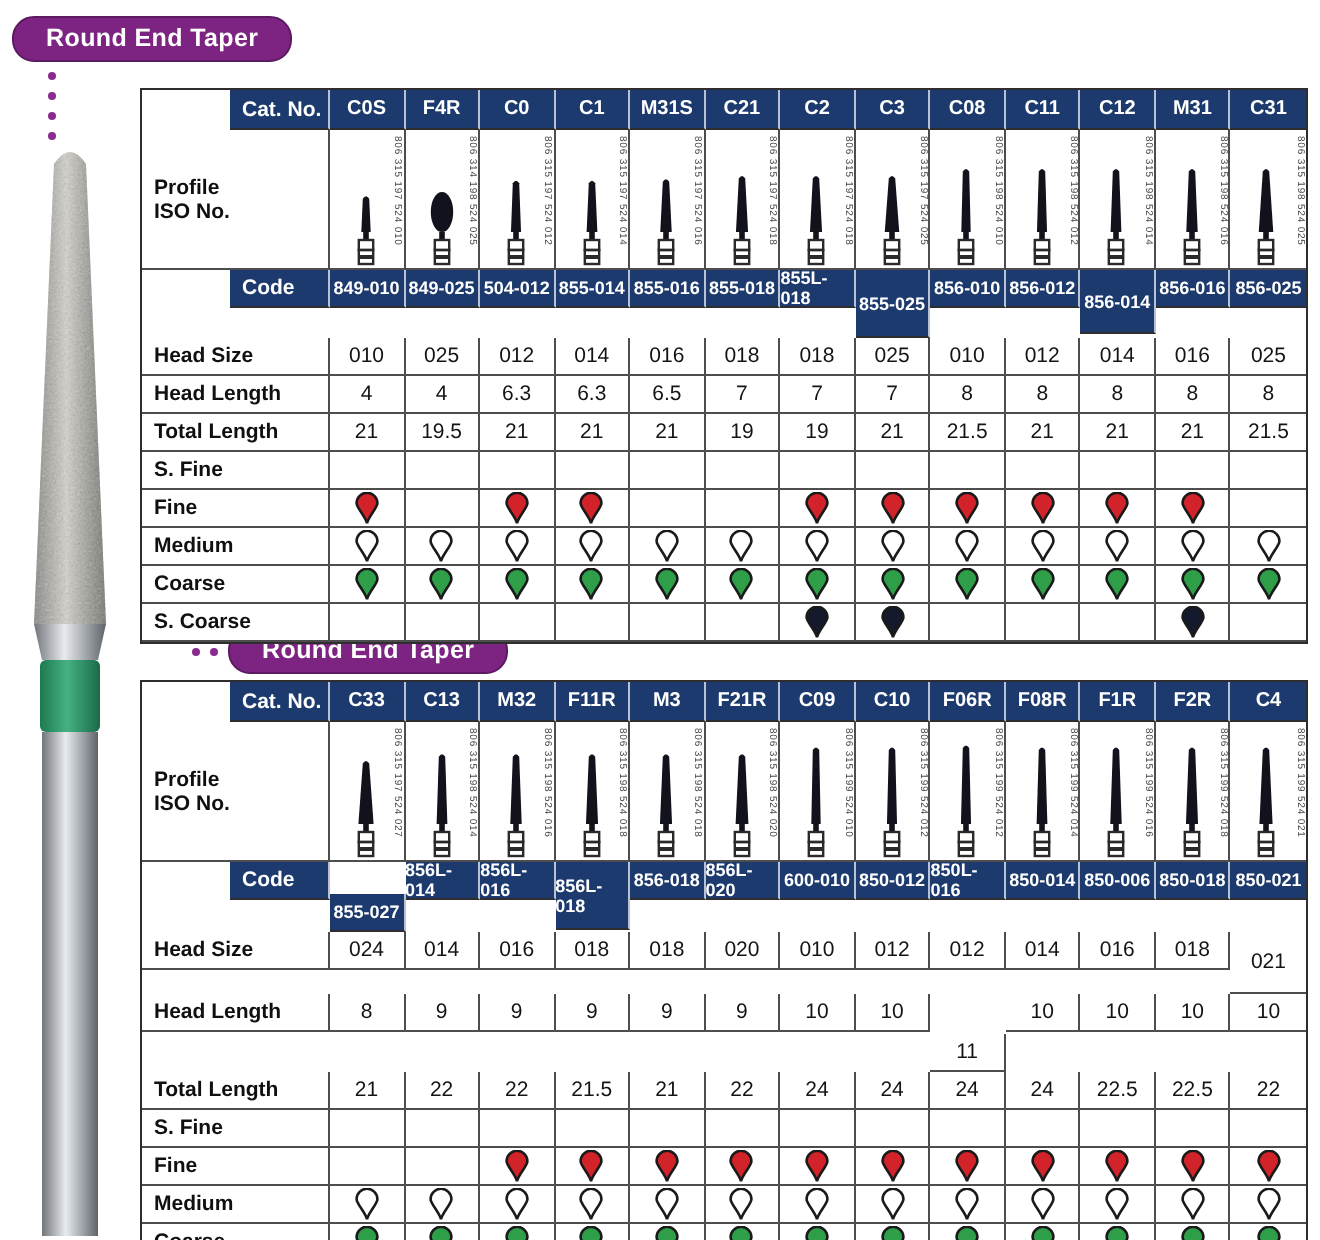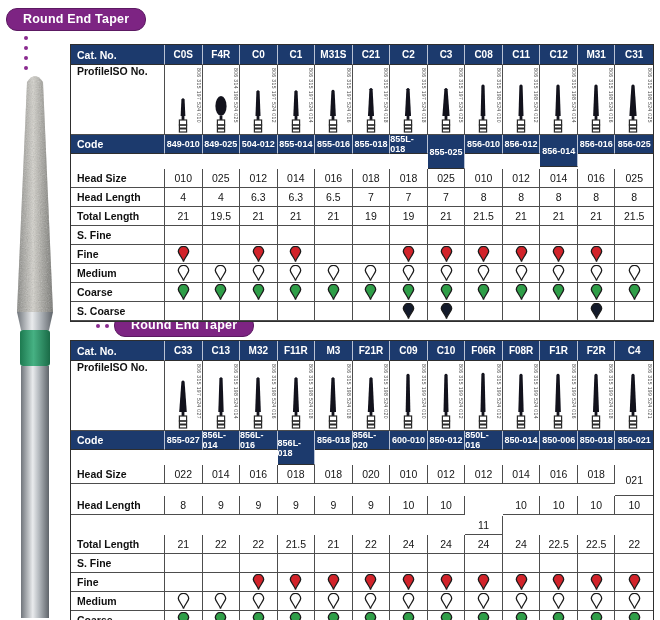--- a/index.html
+++ b/index.html
@@ -33,33 +33,33 @@
     border-right:1px solid #4d4d4d;
     border-bottom:1px solid #4d4d4d;
     display:flex; align-items:center; justify-content:center;
     position:relative;
     overflow:hidden;
     background:#fff;
   }
   .cell:nth-child(14n) { border-right:none; }
   .navy { background:#1c3a6d; color:#fff; border-right:1px solid #b9c2d4; border-bottom:1px solid #2e2e2e; }
   .rowlabel { justify-content:flex-start; padding-left:6px; font-weight:bold; color:#101010; font-size:10.5px; }
-  .rowlabel.navy { color:#fff; }
+  .rowlabel.navy { color:#fff;margin-left:44px; }
   .cat-cell { font-weight:bold; font-size:10px; }
   .code-cell { font-weight:bold; font-size:9px; }
   .dim-cell { font-size:10.5px; color:#141414; }
   .profile-cell { align-items:flex-end; justify-content:flex-start; padding-left:4px; }
   .iso-vert {
     position:absolute; top:3px; right:1px;
     writing-mode:vertical-rl;
     font-size:5px; line-height:5px;
     color:#4a4a4a; letter-spacing:0.4px;
     white-space:nowrap;
   }
-  .profile-label-stack { display:flex; flex-direction:row; align-items:flex-start; justify-content:center; height:100%; }
+  .profile-label-stack { display:flex; flex-direction:column; align-items:flex-start; justify-content:center; height:100%; }
 </style>
 </head>
 <body>
 
 <div class="badge" style="left:6px; top:8px;">Round End Taper</div>
 
 <div class="dot" style="left:24px; top:36px;"></div>
 <div class="dot" style="left:24px; top:46px;"></div>
 <div class="dot" style="left:24px; top:56px;"></div>
 <div class="dot" style="left:24px; top:66px;"></div>
@@ -683,35 +683,35 @@
       <svg width="28" height="58" viewBox="0 0 28 58">
         <path d="M12.4 3 Q14 0.5 15.6 3 L17.285 40 L10.715 40 Z" fill="#12121c"></path>
         <rect x="12.6" y="40" width="2.8" height="4" fill="#12121c"></rect>
         <rect x="10.4" y="44" width="7.2" height="5" fill="none" stroke="#2a2a2a" stroke-width="1.2"></rect>
         <rect x="10.4" y="49" width="7.2" height="7" fill="none" stroke="#2a2a2a" stroke-width="1.2"></rect>
         <rect x="10.4" y="51.5" width="7.2" height="2" fill="#2a2a2a"></rect>
       </svg>
       <span class="iso-vert">806 315 199 524 021</span>
     </div>
     <div class="cell navy rowlabel" style="height: 19px;">Code</div>
-    <div class="cell navy code-cell" style="height: 19px;">855-027</div>
+    <div class="cell navy code-cell" style="height: 19px; margin-top: 16px;">855-027</div>
     <div class="cell navy code-cell" style="height: 19px;">856L-014</div>
     <div class="cell navy code-cell" style="height: 19px;">856L-016</div>
     <div class="cell navy code-cell" style="height: 34px;">856L-018</div>
     <div class="cell navy code-cell" style="height: 19px;">856-018</div>
     <div class="cell navy code-cell" style="height: 19px;">856L-020</div>
     <div class="cell navy code-cell" style="height: 19px;">600-010</div>
     <div class="cell navy code-cell" style="height: 19px;">850-012</div>
     <div class="cell navy code-cell" style="height: 19px;">850L-016</div>
     <div class="cell navy code-cell" style="height: 19px;">850-014</div>
     <div class="cell navy code-cell" style="height: 19px;">850-006</div>
     <div class="cell navy code-cell" style="height: 19px;">850-018</div>
     <div class="cell navy code-cell" style="height: 19px;">850-021</div>
     <div class="cell rowlabel" style="height: 19px;">Head Size</div>
-    <div class="cell dim-cell" style="height: 19px;">022</div>
+    <div class="cell dim-cell" style="height: 19px;">024</div>
     <div class="cell dim-cell" style="height: 19px;">014</div>
     <div class="cell dim-cell" style="height: 19px;">016</div>
     <div class="cell dim-cell" style="height: 19px;">018</div>
     <div class="cell dim-cell" style="height: 19px;">018</div>
     <div class="cell dim-cell" style="height: 19px;">020</div>
     <div class="cell dim-cell" style="height: 19px;">010</div>
     <div class="cell dim-cell" style="height: 19px;">012</div>
     <div class="cell dim-cell" style="height: 19px;">012</div>
     <div class="cell dim-cell" style="height: 19px;">014</div>
     <div class="cell dim-cell" style="height: 19px;">016</div>

